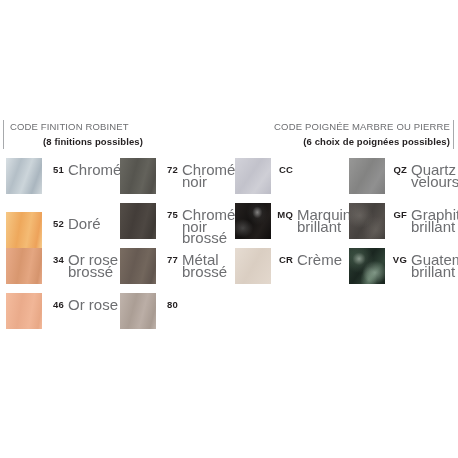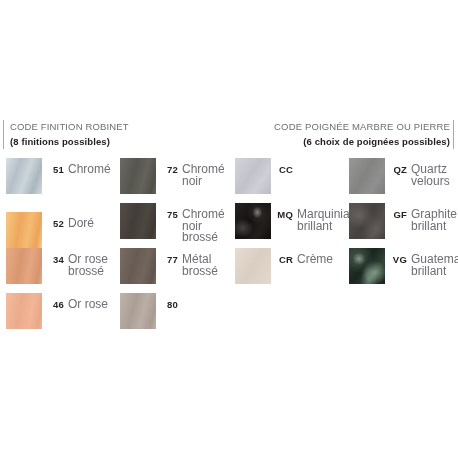--- a/index.html
+++ b/index.html
@@ -47,20 +47,21 @@
     color: #6d6e71;
     white-space: nowrap;
   }
   .hdr-line2 {
     font-size: 9.5px;
     font-weight: bold;
     letter-spacing: 0.1px;
     color: #231f20;
     white-space: nowrap;
     margin-top: 2px;
+    margin-left: 33px;
   }
 
   .vrule {
     position: absolute;
     width: 1px;
     background: #a7a9ac;
   }
   .vrule-left  { left: 3px;   top: 120px; height: 29px; }
   .vrule-right { left: 453px; top: 120px; height: 29px; }
 
@@ -100,21 +101,21 @@
     font-size: 9.5px;
     font-weight: bold;
     color: #231f20;
     letter-spacing: 0.2px;
   }
   .label {
     position: absolute;
     left: 62px;
     top: 6px;
     width: 52px;
-    font-size: 12px;
+    font-size: 15px;
     line-height: 11.5px;
     color: #6d6e71;
   }
 </style>
 </head>
 <body>
 
 <div id="page">
 
   <div class="vrule vrule-left"></div>

